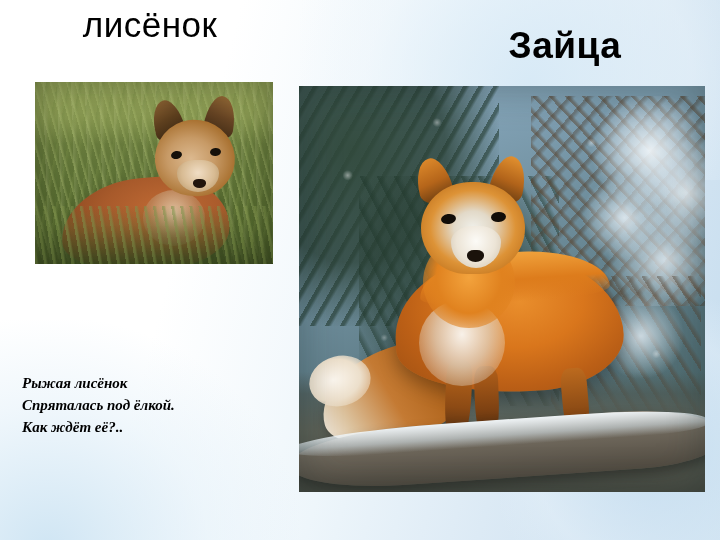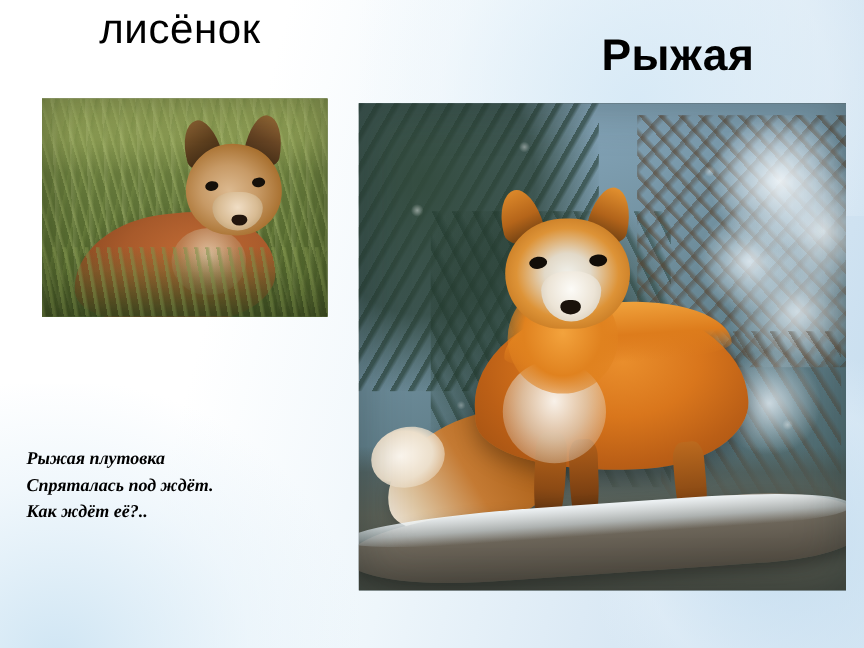--- a/index.html
+++ b/index.html
@@ -483,42 +483,42 @@
 </head>
 <body>
 
 <div class="slide">
 
   <div class="bg-wash-left"></div>
   <div class="bg-wash-top"></div>
   <div class="bg-wash-right"></div>
 
   <div class="title-cub">лисёнок</div>
-  <div class="title-fox">Рыжая</div>
+  <div class="title-fox">Зайца</div>
 
   <div class="photo-cub">
     <div class="cub-grass"></div>
     <div class="cub-grass-top"></div>
     <div class="cub-grass-streaks"></div>
     <div class="cub-body"></div>
     <div class="cub-chest"></div>
     <div class="cub-ear-l"></div>
     <div class="cub-ear-r"></div>
     <div class="cub-head"></div>
     <div class="cub-muzzle"></div>
     <div class="cub-eye-l"></div>
     <div class="cub-eye-r"></div>
     <div class="cub-nose"></div>
     <div class="cub-fg-grass"></div>
     <div class="cub-vignette"></div>
   </div>
 
   <div class="poem">
-    <div class="poem-line">Рыжая плутовка</div>
-    <div class="poem-line">Спряталась под ждёт.</div>
+    <div class="poem-line">Рыжая лисёнок</div>
+    <div class="poem-line">Спряталась под ёлкой.</div>
     <div class="poem-line">Как ждёт её?..</div>
   </div>
 
   <div class="photo-fox">
     <div class="fox-sky"></div>
     <div class="fox-conifer"></div>
     <div class="fox-conifer2"></div>
     <div class="fox-snowbush"></div>
     <div class="fox-snowbush2"></div>
     <div class="fox-ground"></div>

